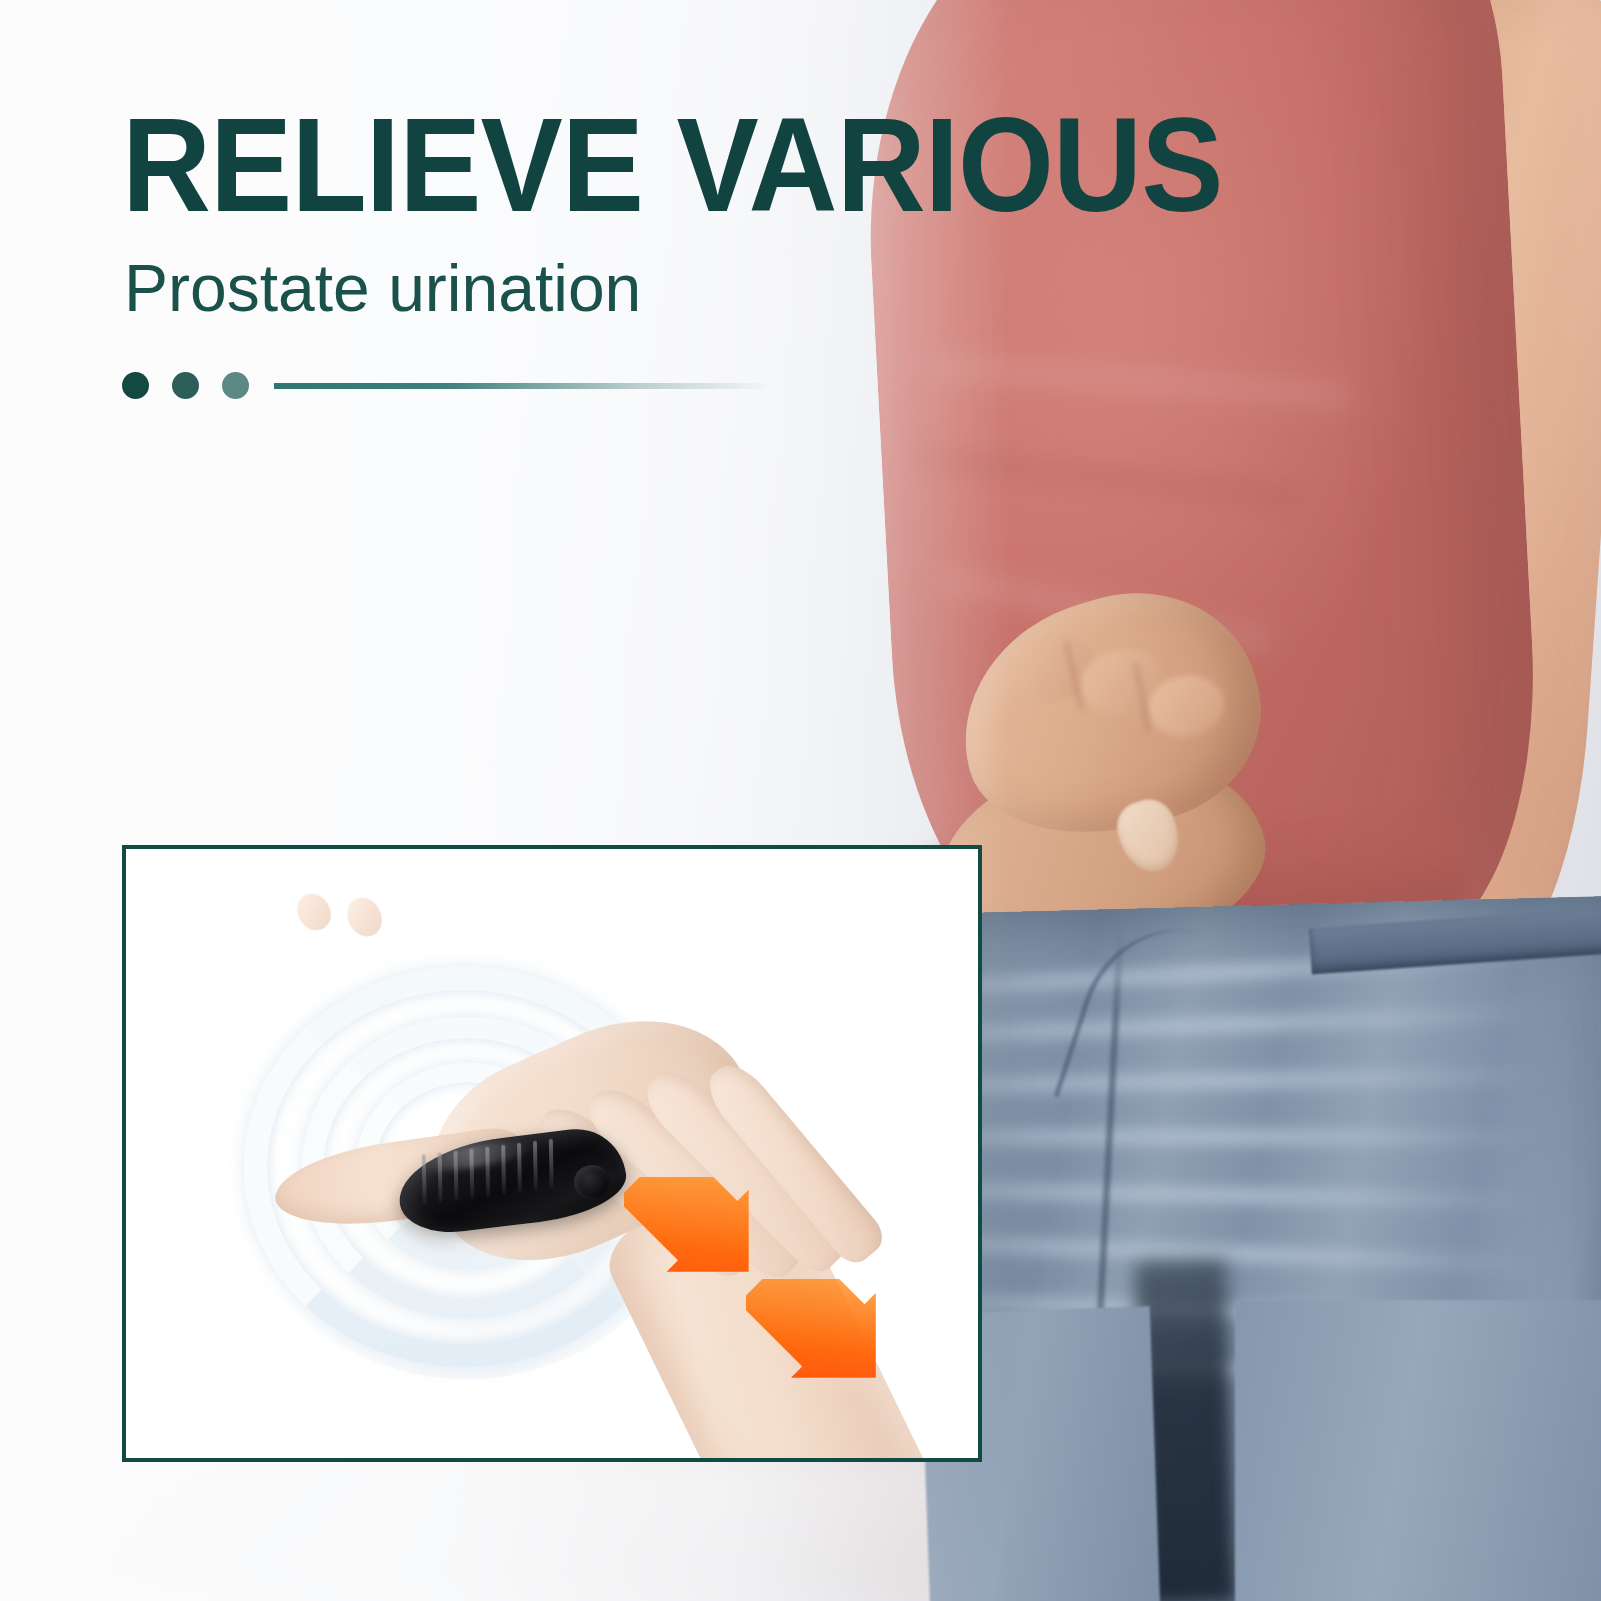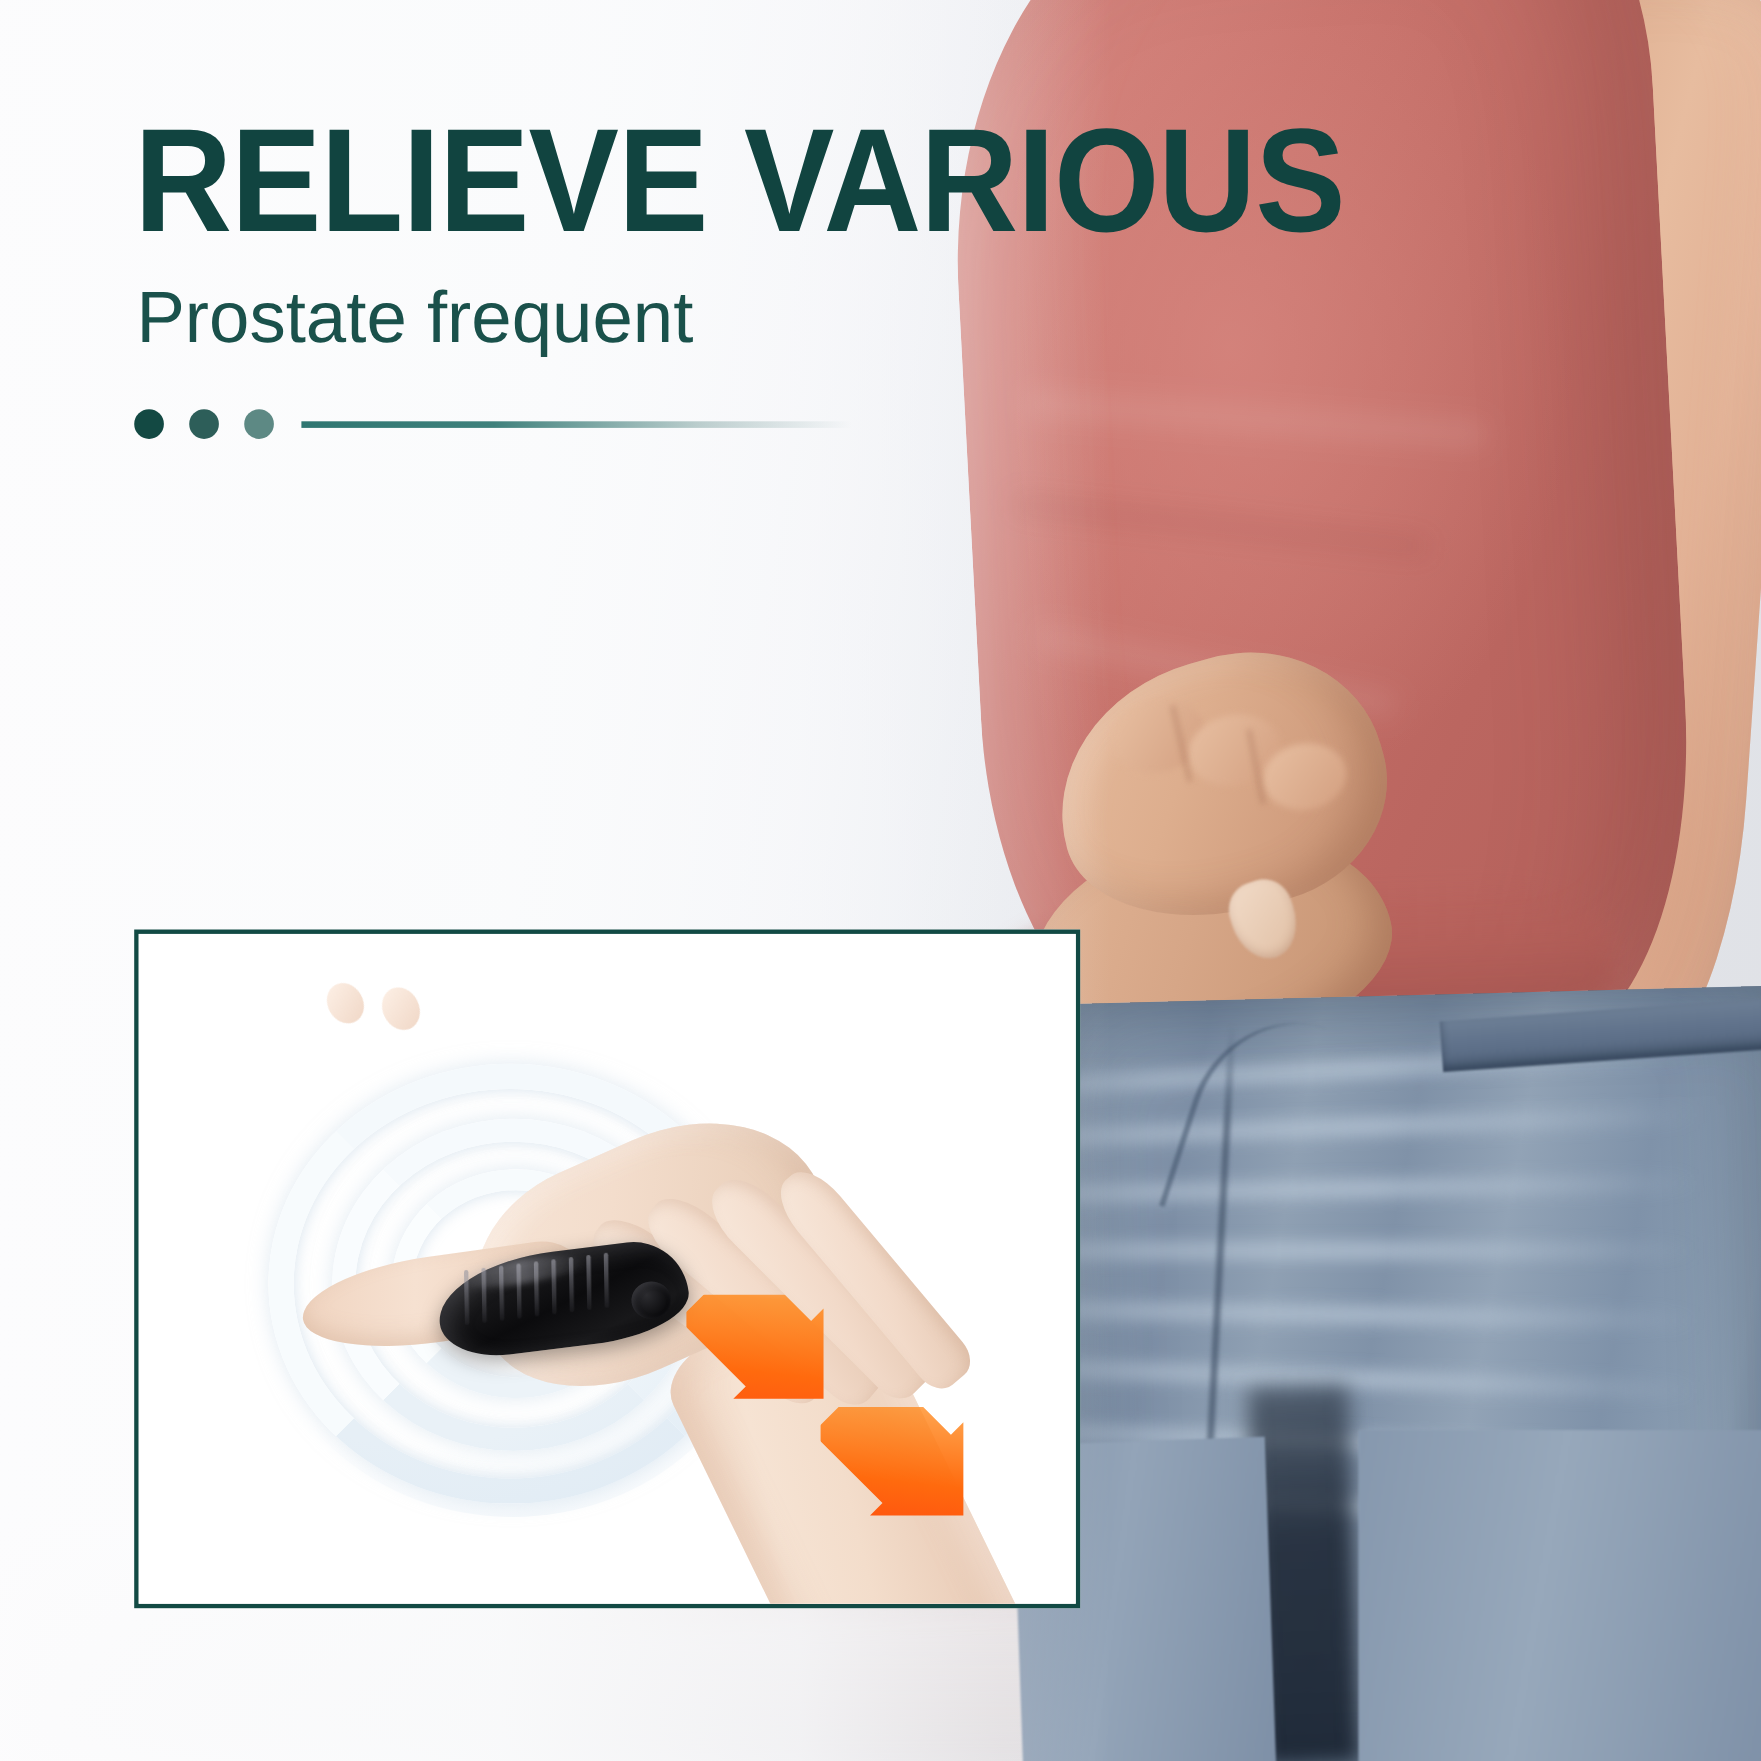--- a/index.html
+++ b/index.html
@@ -414,21 +414,21 @@
     <div class="jeans-legL"></div>
     <div class="jeans-legR"></div>
   </div>
 
   <div class="left-wash"></div>
 
   <div class="content">
 
     <div class="headline">RELIEVE VARIOUS</div>
 
-    <div class="subhead">Prostate frequent</div>
+    <div class="subhead">Prostate urination</div>
 
     <div class="divider">
       <span class="dot d1"></span>
       <span class="dot d2"></span>
       <span class="dot d3"></span>
       <span class="rule"></span>
     </div>
 
 
     <div class="panel">

